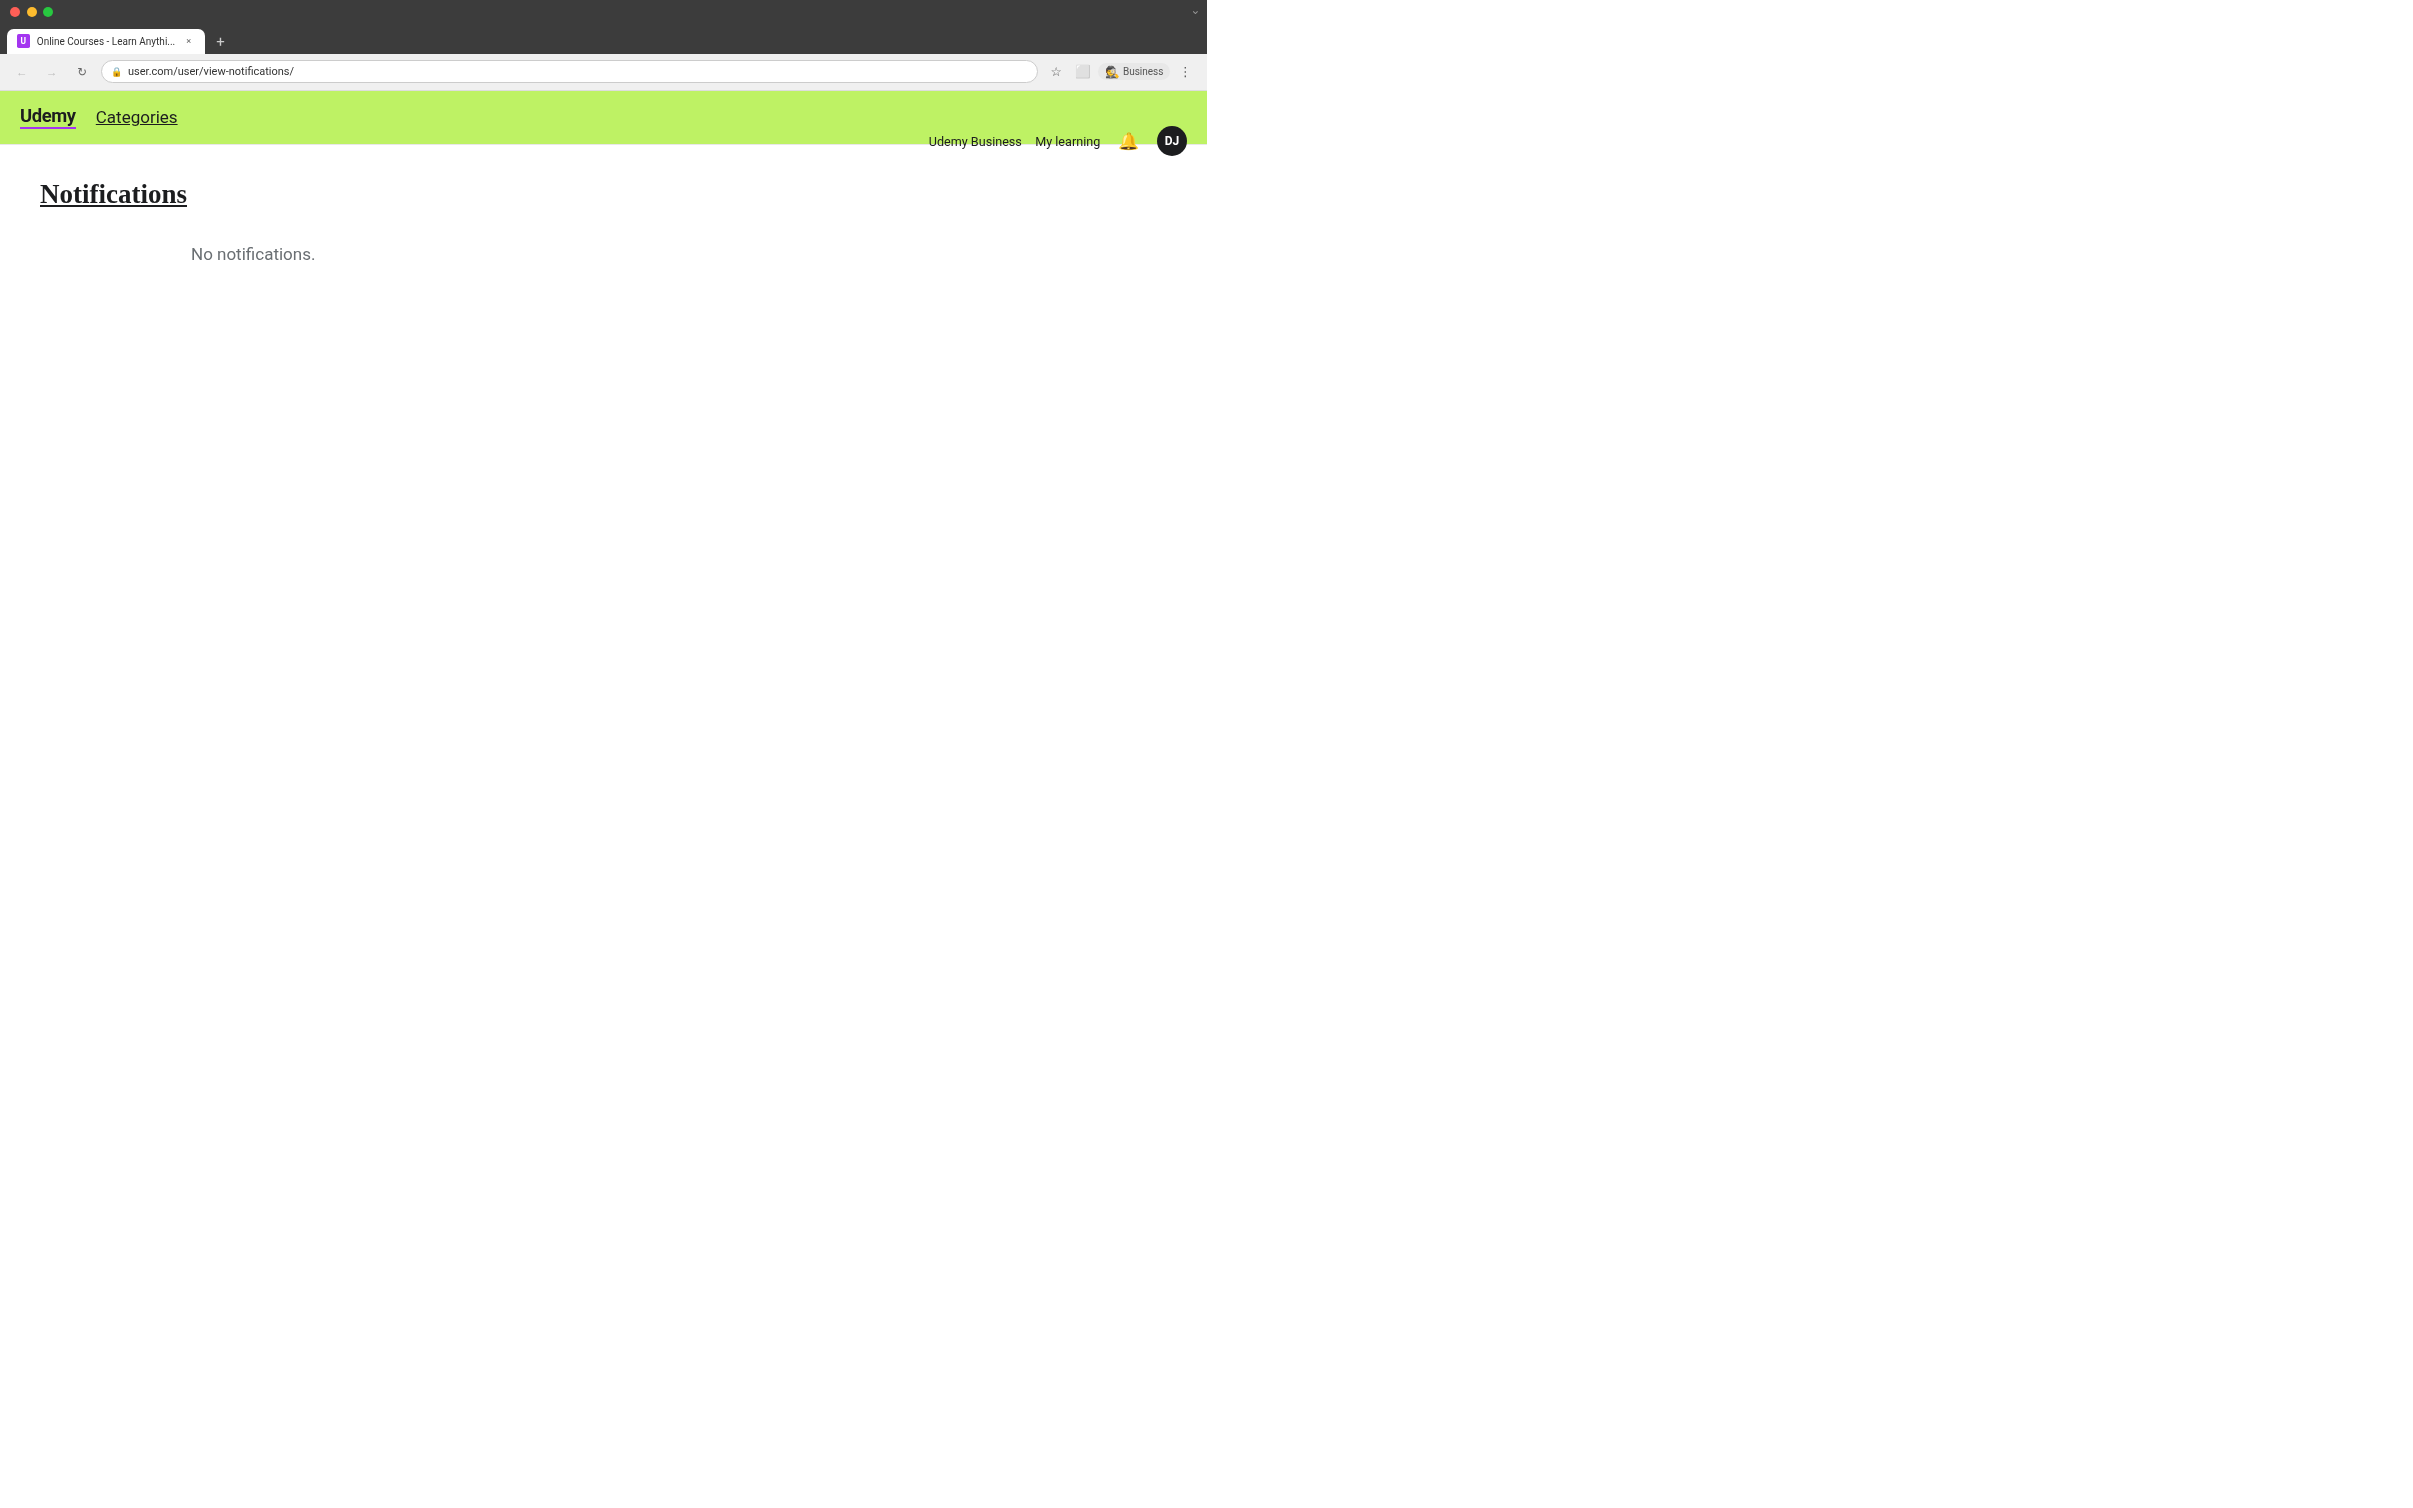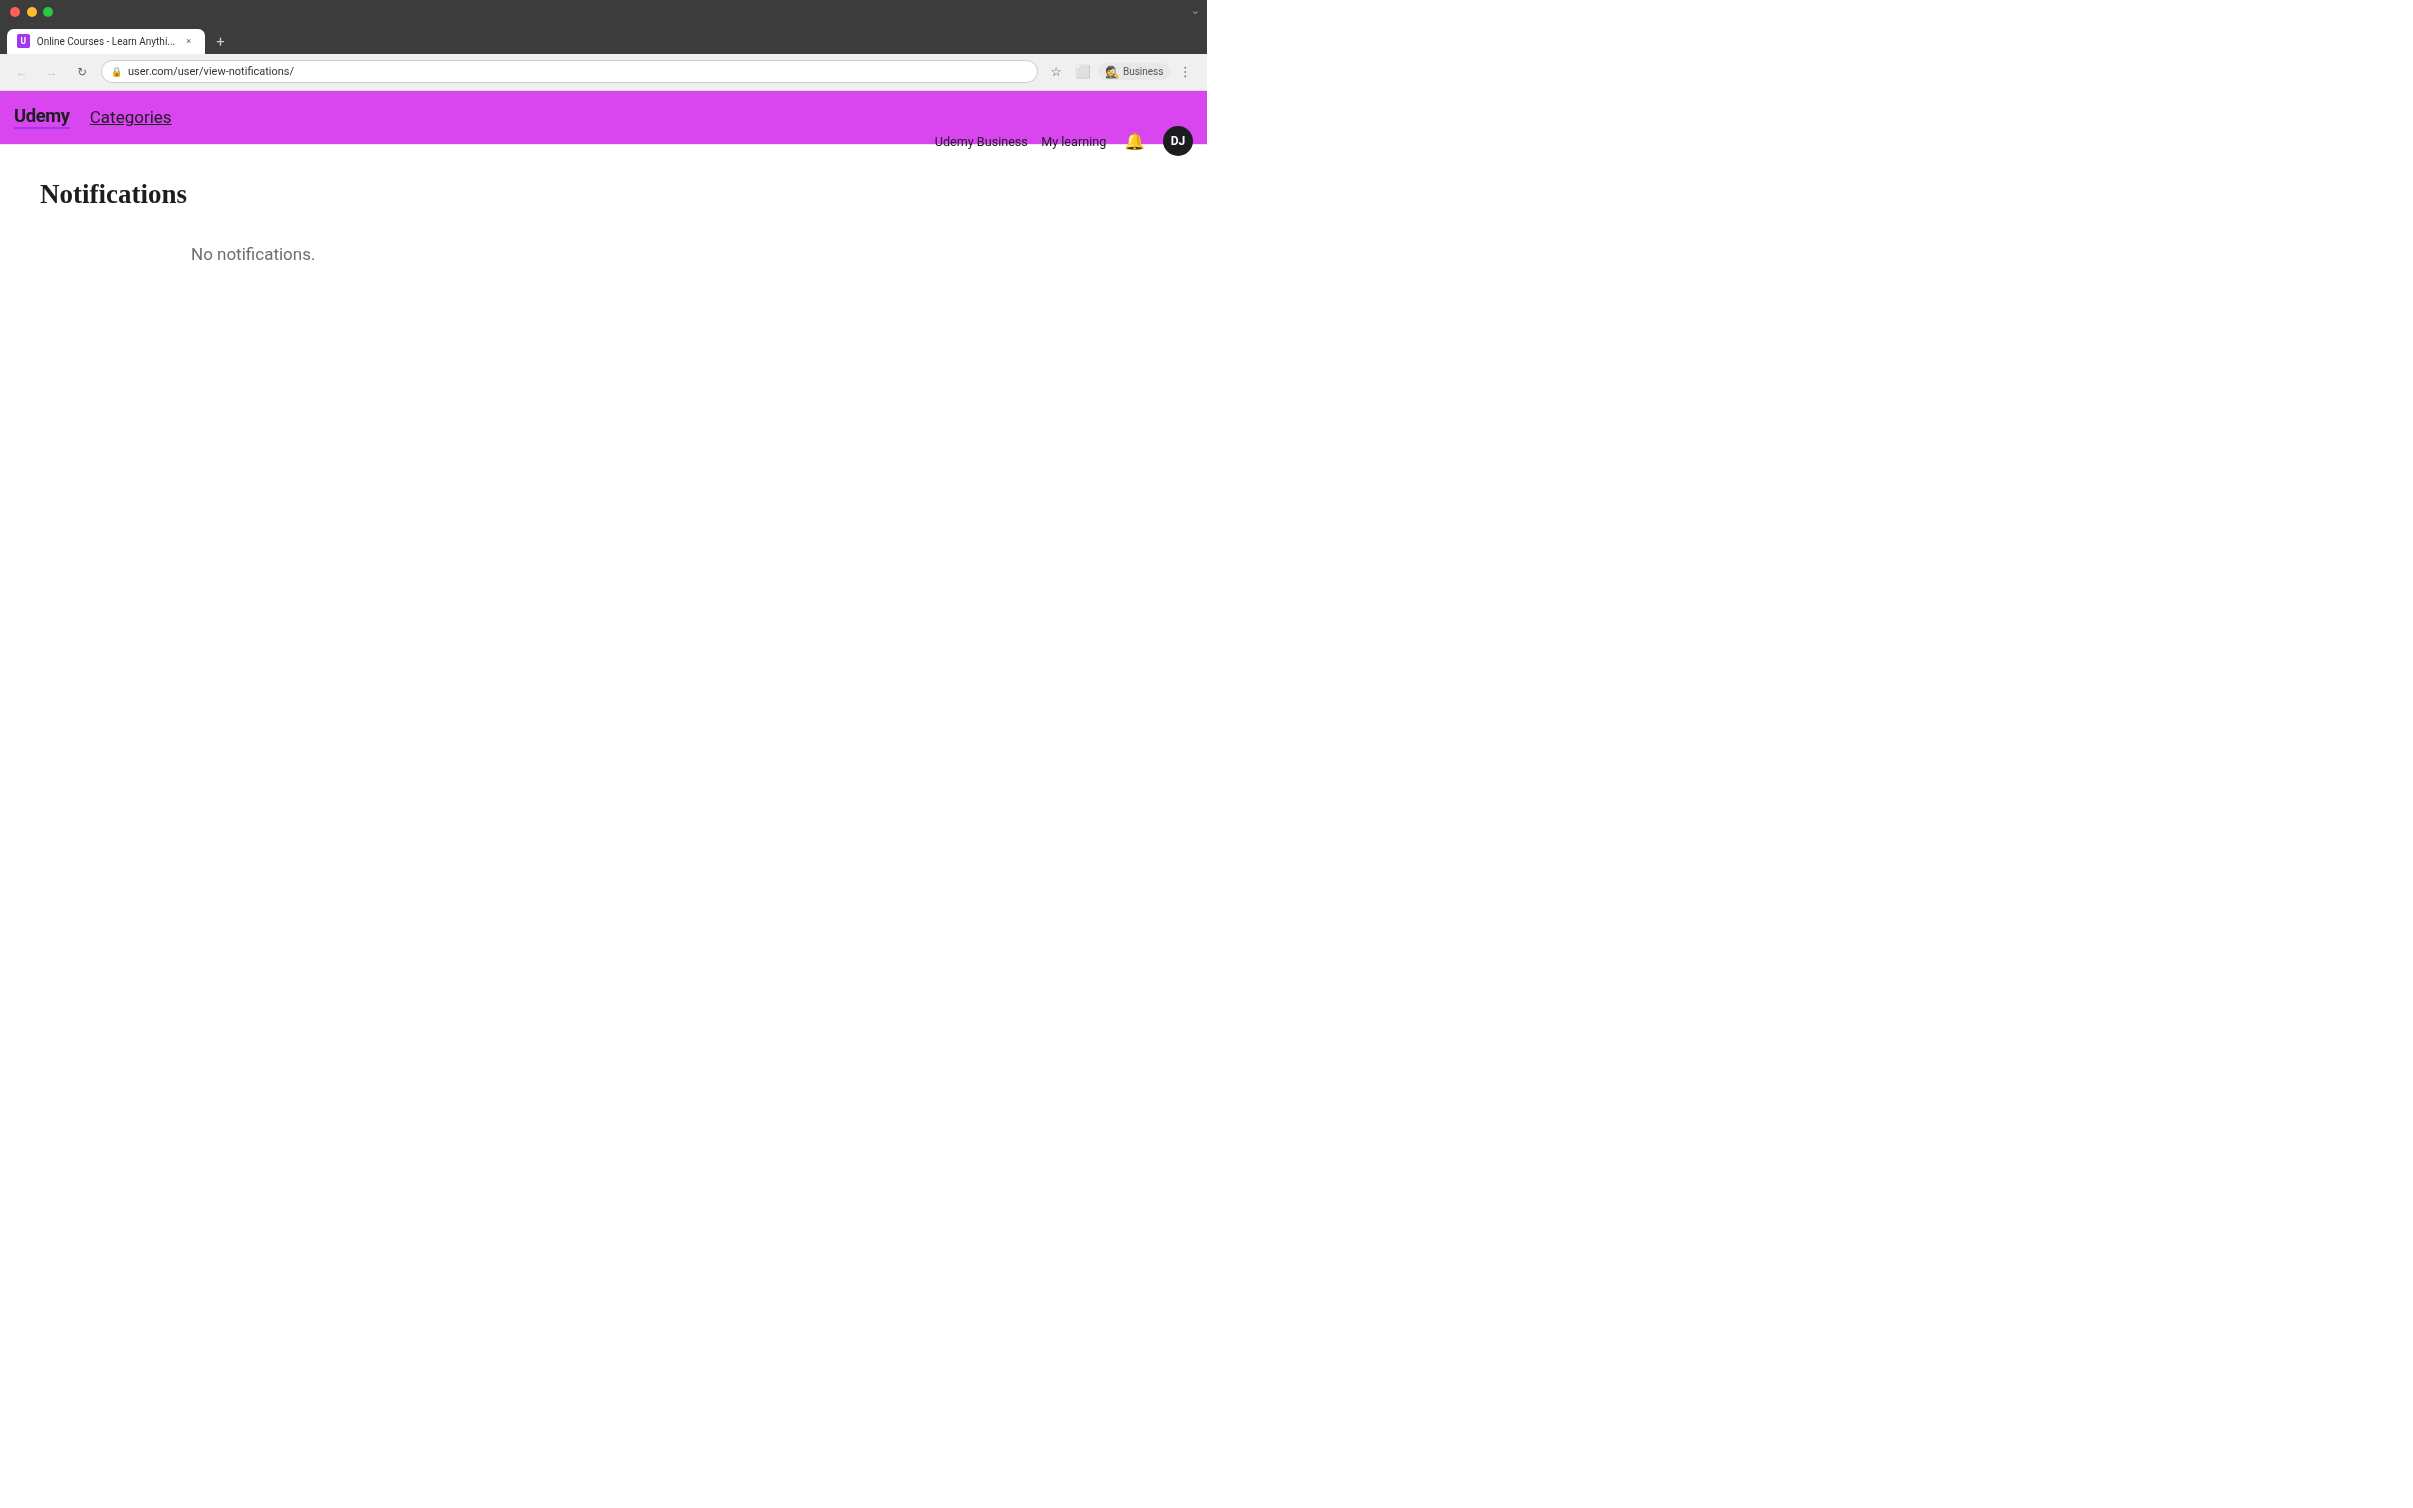--- a/index.html
+++ b/index.html
@@ -196,23 +196,23 @@
     .site-content {
       background: #fff;
     }
 
     
     .site-nav {
       height: 54px;
       border-bottom: 0.8px solid #e8e8e8;
       display: flex;
       align-items: center;
-      padding: 0 14px;
+      padding: 0 20px;
       gap: 13.4px;
-      background: #d946ef;
+      background: #bef264;
     }
 
     .udemy-logo {
       display: flex;
       align-items: center;
       font-size: 18.4px;
       font-weight: bold;
       color: #1c1d1f;
       text-decoration: none;
       letter-spacing: -0.4px;
@@ -305,20 +305,21 @@
       padding: 34px 40px;
       max-width: 1006px;
     }
 
     .page-title {
       font-size: 27px;
       font-weight: 700;
       color: #1c1d1f;
       margin-bottom: 20px;
       font-family: Georgia, 'Times New Roman', serif;
+      text-decoration: underline;
     }
 
     .no-notifications {
       font-size: 17px;
       color: #6a6f73;
       margin-top: 34px;
       margin-left: 151px;
     }
 
     .browser-wrapper {

